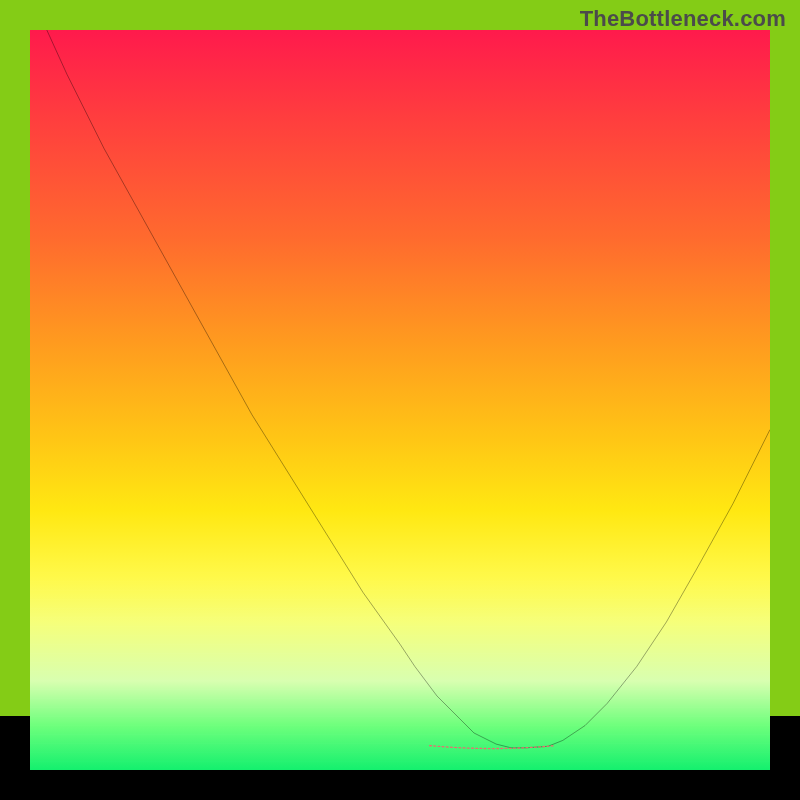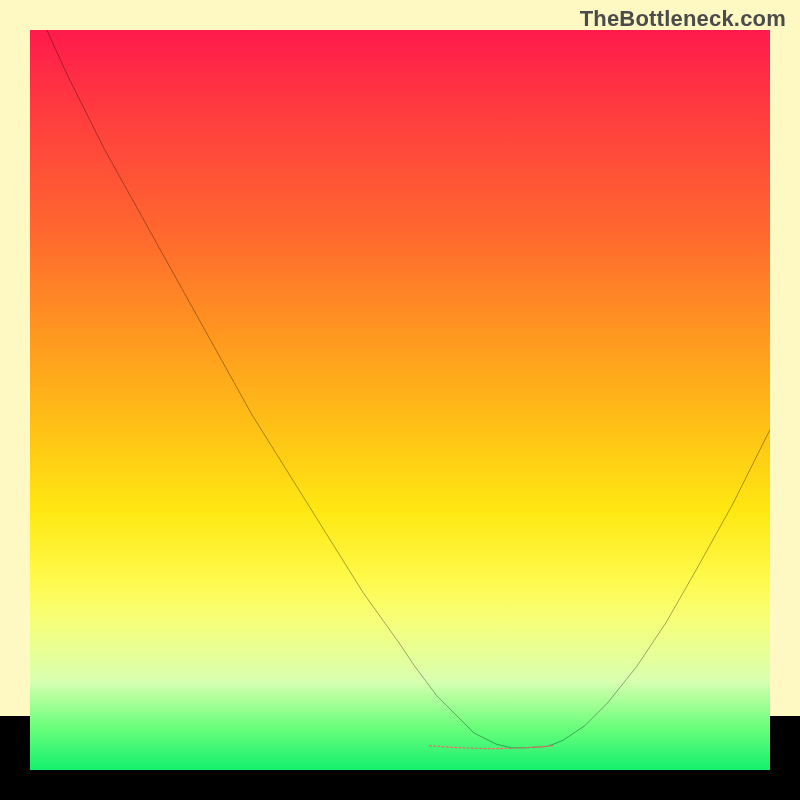--- a/index.html
+++ b/index.html
@@ -1,21 +1,21 @@
 <!DOCTYPE html>
 <html><head>
 <meta charset="utf-8">
 <style>
   * { margin: 0; padding: 0; box-sizing: border-box; }
   html, body { width: 800px; height: 800px; overflow: hidden; background: #000; }
   .frame {
     position: relative;
     width: 800px;
     height: 716px;
-    background: #fef9c3;
+    background: #84cc16;
   }
   .watermark {
     position: absolute;
     top: 6px;
     right: 14px;
     font-family: Arial, Helvetica, sans-serif;
     font-size: 22px;
     font-weight: bold;
     color: #4b4b4b;
     letter-spacing: 0.2px;

